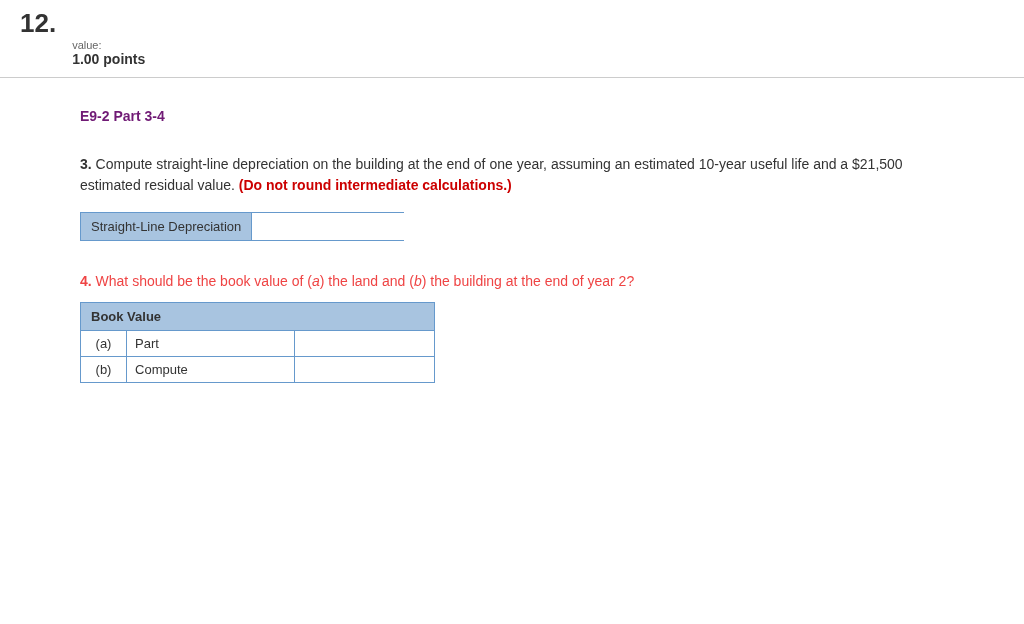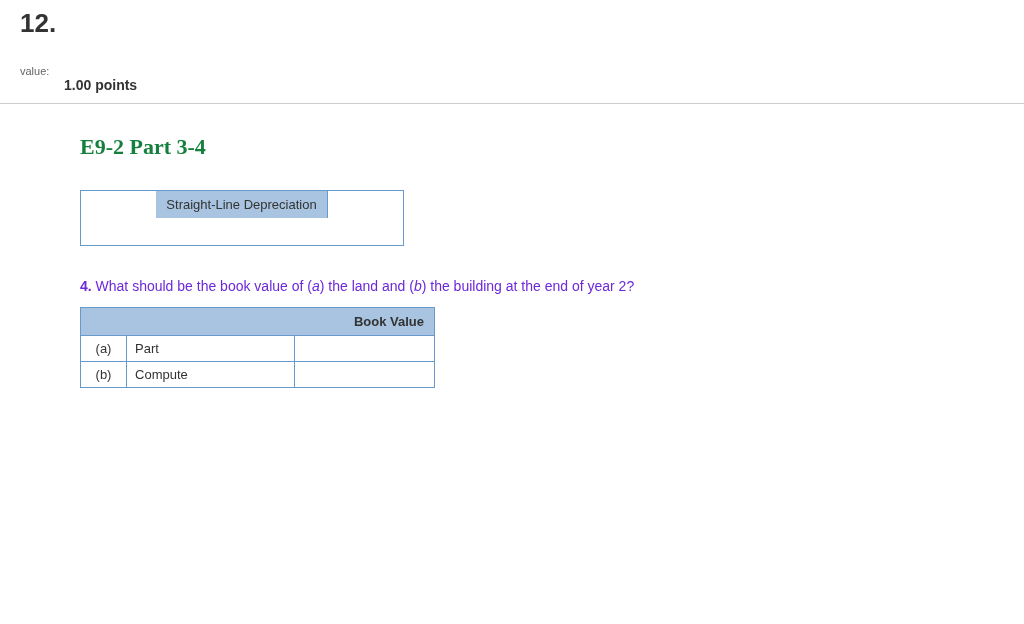--- a/index.html
+++ b/index.html
@@ -1,19 +1,18 @@
 <!DOCTYPE html>
 <html><head>
   <meta charset="utf-8">
   <style>
     * {
       box-sizing: border-box;
       margin: 0;
       padding: 0;
-      flex-direction: column;
     }
 
     body {
       font-family: Arial, sans-serif;
       font-size: 14px;
       color: #333;
       background: #fff;
       width: 1024px;
       min-height: 624px;
     }
@@ -42,33 +41,31 @@
     .value-label {
       font-size: 11px;
       color: #666;
       margin-top: 27px;
     }
 
     .points-value {
       font-size: 14px;
       font-weight: bold;
       color: #333;
-      margin-left: 44px;
     }
 
     .content {
       padding: 30px 80px;
     }
 
     .problem-title {
-      font-size: 22px;
-      font-weight: bold;
-      color: #15803d;
+      font-size: 14px;
+      font-weight: bold;
+      color: #701a75;
       margin-bottom: 30px;
-      font-family: Liberation Serif, serif;
     }
 
     .part-section {
       margin-bottom: 30px;
     }
 
     .part-header {
       font-size: 14px;
       color: #333;
       margin-bottom: 16px;
@@ -111,21 +108,21 @@
     }
 
     .book-value-table {
       border-collapse: collapse;
       width: 355px;
       margin-top: 10px;
     }
 
     .book-value-table th {
       background-color: #a8c4e0;
-      text-align: right;
+      text-align: left;
       padding: 6px 10px;
       font-size: 13px;
       font-weight: bold;
       border: 1px solid #6699cc;
     }
 
     .book-value-table td {
       border: 1px solid #6699cc;
       padding: 5px 8px;
       font-size: 13px;
@@ -149,21 +146,21 @@
       width: 30px;
       text-align: center;
     }
 
     .book-value-table td.name-cell {
       width: 120px;
     }
 
     .part-4-header {
       font-size: 14px;
-      color: #6d28d9;
+      color: #ef4444;
       margin-bottom: 0;
       line-height: 1.5;
     }
 
     .part-4-header strong {
       font-weight: bold;
     }
   </style>
 </head>
 <body>
@@ -174,20 +171,25 @@
     <span class="value-label">value:</span>
     <span class="points-value">1.00 points</span>
   </div>
 </div>
 
 <div class="content">
 
   <div class="problem-title">E9-2 Part 3-4</div>
 
   <div class="part-section">
+    <div class="part-header">
+      <strong>3.</strong>
+      <span>Compute straight-line depreciation on the building at the end of one year, assuming an estimated 10-year useful life and a $21,500 estimated residual value.</span>
+      <span class="highlight-red">(Do not round intermediate calculations.)</span>
+    </div>
 
     <div class="depreciation-row">
       <span class="depreciation-label">Straight-Line Depreciation</span>
       <input class="depreciation-input" type="text" value="" style="">
     </div>
   </div>
 
   <div class="part-section">
     <div class="part-4-header">
       <strong>4.</strong>

